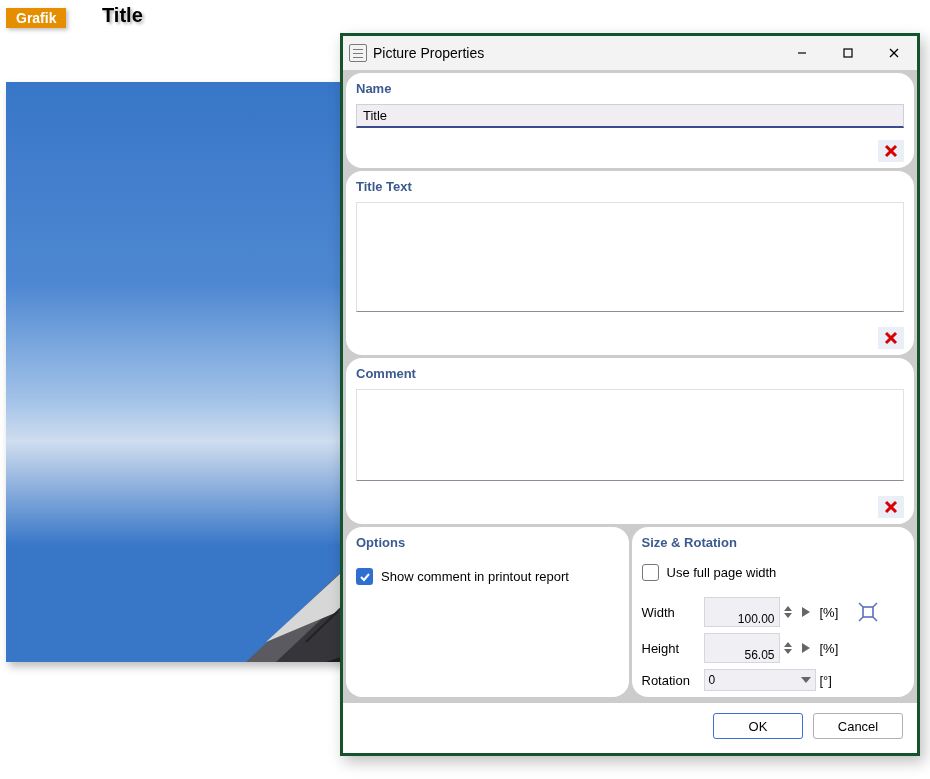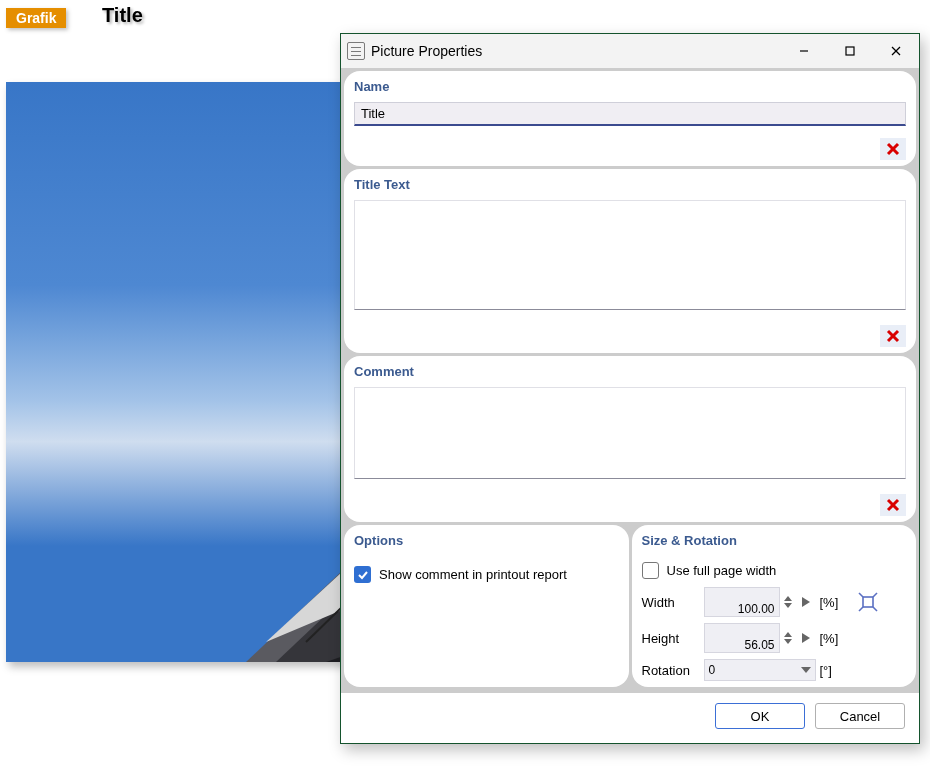--- a/index.html
+++ b/index.html
@@ -46,21 +46,21 @@
   }
   .bg-photo svg { width: 100%; height: 100%; display:block; }
 
   
   .dialog {
     position: absolute;
     top: 33px;
     left: 340px;
     width: 580px;
     background: #7f1d1d;
-    border: 1px solid #14532d;
+    border: 3px solid #14532d;
     box-shadow: 4px 6px 14px rgba(0,0,0,0.25);
   }
   .titlebar {
     height: 34px;
     display: flex;
     align-items: center;
     background: #f3f3f3;
     padding-left: 6px;
   }
   .titlebar .ticon {
@@ -147,21 +147,21 @@
   .chk.checked svg { stroke:#fff; }
   .chk.unchecked { background:#fff;border:1px solid #777;border-radius:3px; }
   .chk-lbl { font-size:13px; }
 
   .sr-grid {
     display:grid;
     grid-template-columns: 58px 76px 14px 14px 30px 28px;
     align-items:center;
     row-gap:6px;
     column-gap:4px;
-    margin-top:8px;
+    margin-top:16px;
     font-size:13px;
   }
   .sr-num {
     height:22px;background:#efeff4;border:1px solid #d6d6df;
     text-align:right;padding:14px 4px;font-size:12px;
   }
   .sr-spin { display:flex;flex-direction:column;height:22px;justify-content:center;gap:2px;}
   .sr-spin svg{fill:#666;}
   .sr-sel {
     height:22px;background:#efeff4;border:1px solid #d6d6df;

